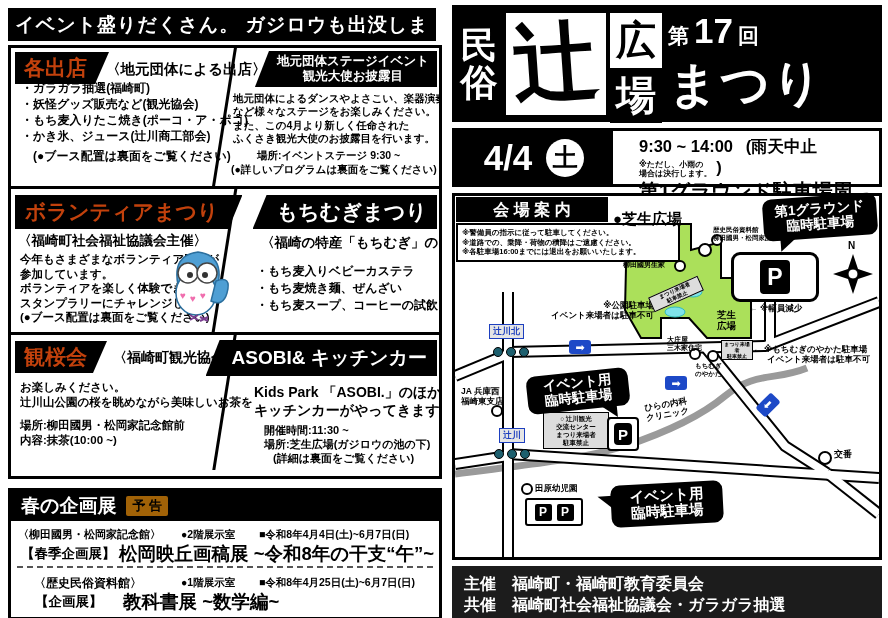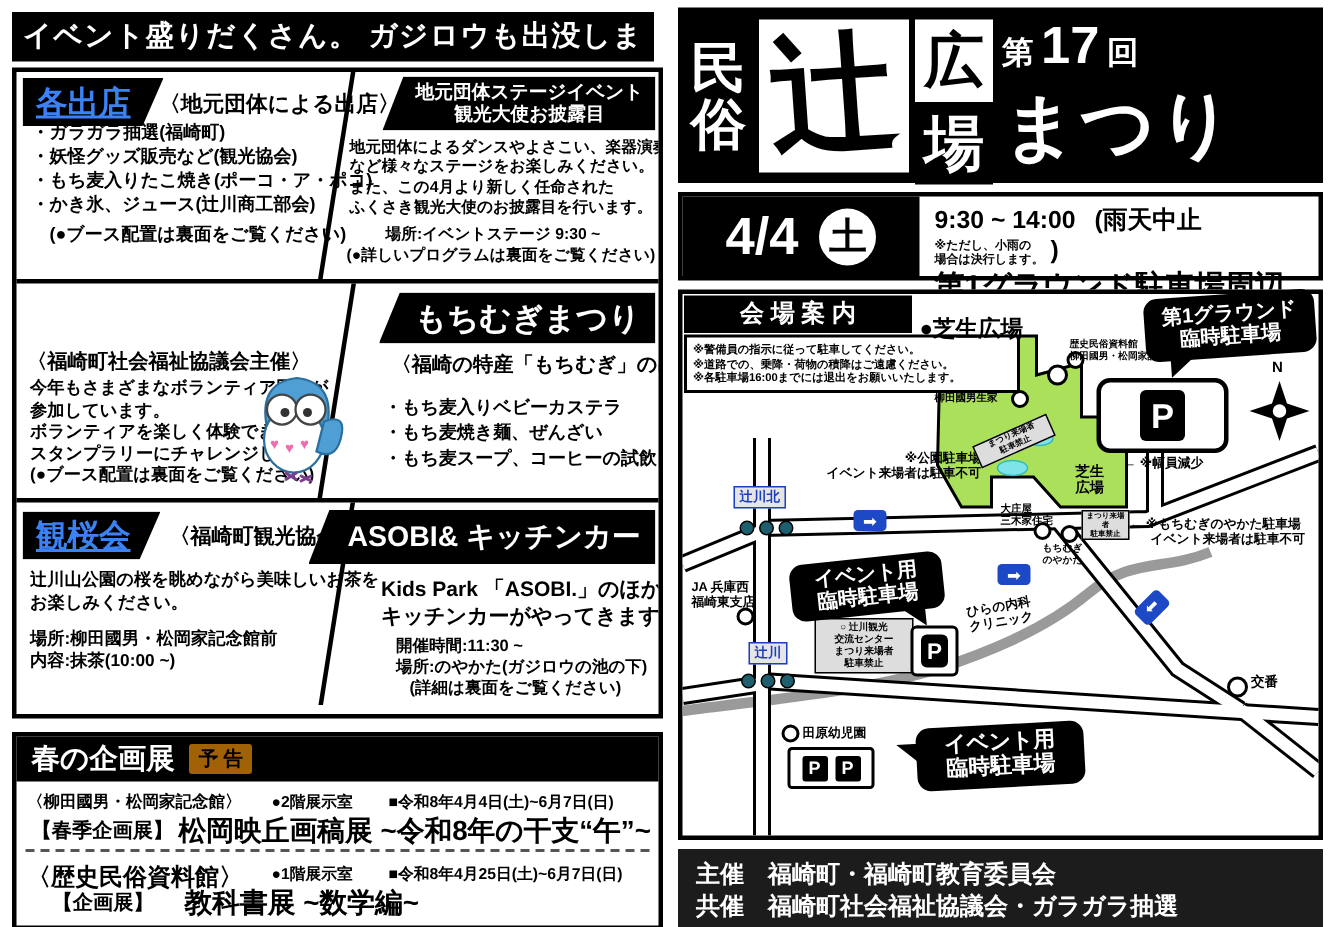--- a/index.html
+++ b/index.html
@@ -8,22 +8,22 @@
   .abs{position:absolute;}
   
   .l-banner{left:8px;top:8px;width:428px;height:33px;background:#000;color:#fff;
     font-size:19px;font-weight:bold;line-height:33px;text-align:center;letter-spacing:1px;}
   .l-box{left:8px;top:45px;width:428px;height:428px;border:3px solid #000;background:#fff;}
   .row{position:absolute;left:0;right:0;overflow:hidden;}
   .row1{top:0;height:138px;}
   .row2{top:138px;height:146px;border-top:3px solid #000;box-sizing:border-box;}
   .row3{top:284px;height:138px;border-top:3px solid #000;box-sizing:border-box;}
   .diag{position:absolute;top:-6px;bottom:-6px;width:3px;background:#000;transform:rotate(9deg);}
-  .hdr-l{position:absolute;background:#000;color:#3b82f6;font-weight:bold;
-    clip-path:polygon(0 0,100% 0,calc(100% - 14px) 100%,0 100%);text-decoration:underline;}
+  .hdr-l{position:absolute;background:#000;color:#c2410c;font-weight:bold;
+    clip-path:polygon(0 0,100% 0,calc(100% - 14px) 100%,0 100%);}
   .hdr-r{position:absolute;background:#000;color:#fff;font-weight:bold;
     clip-path:polygon(14px 0,100% 0,100% 100%,0 100%);}
   .txt{position:absolute;font-weight:bold;white-space:nowrap;}
   
   .s-box{left:8px;top:488px;width:428px;height:126px;border:3px solid #000;background:#fff;}
   .s-hdr{position:absolute;left:0;top:0;right:0;height:30px;background:#000;color:#fff;
     display:flex;align-items:center;padding-left:10px;gap:10px;}
   .s-badge{background:#a16207;color:#000;font-size:13px;font-weight:bold;padding:1px 6px;border-radius:2px;}
   .dash{position:absolute;left:6px;right:6px;top:75px;border-top:2px dashed #555;}
   
@@ -96,20 +96,21 @@
       <div class="txt" style="left:222px;top:71px;font-size:10.5px;line-height:13px;">
         <div>また、この4月より新しく任命された</div>
         <div>ふくさき観光大使のお披露目を行います。</div>
       </div>
       <div class="txt" style="left:246px;top:101px;font-size:10.5px;">場所:イベントステージ  9:30 ~</div>
       <div class="txt" style="left:220px;top:115px;font-size:10.5px;">(●詳しいプログラムは裏面をご覧ください)</div>
     </div>
 
     <div class="row row2">
       <div class="diag" style="left:212px;"></div>
+      <div class="hdr-l" style="left:4px;top:6px;font-size:21px;padding:3px 24px 3px 10px;">ボランティアまつり</div>
       <div class="txt" style="left:7px;top:43px;font-size:13.5px;">〈福崎町社会福祉協議会主催〉</div>
       <div class="txt" style="left:9px;top:63px;font-size:11.5px;line-height:14.5px;">
         <div>今年もさまざまなボランティア団体が</div>
         <div>参加しています。</div>
         <div>ボランティアを楽しく体験できる</div>
         <div>スタンプラリーにチャレンジしてね!</div>
         <div>(●ブース配置は裏面をご覧ください)</div>
       </div>
       <svg class="abs" style="left:155px;top:54px;" width="66" height="80" viewBox="0 0 66 80">
         <path d="M12,42 Q6,12 32,9 Q58,12 52,42 Q56,60 32,64 Q8,60 12,42 Z" fill="#4f9fd4" stroke="#2b6f9e" stroke-width="1.5"></path>
@@ -131,48 +132,48 @@
         <div>・もち麦焼き麺、ぜんざい</div>
         <div>・もち麦スープ、コーヒーの試飲、販売</div>
       </div>
     </div>
 
     <div class="row row3">
       <div class="diag" style="left:212px;"></div>
       <div class="hdr-l" style="left:4px;top:6px;font-size:21px;padding:2px 20px 2px 9px;">観桜会</div>
       <div class="txt" style="left:102px;top:14px;font-size:14px;">〈福崎町観光協会主催〉</div>
       <div class="txt" style="left:9px;top:45px;font-size:11.5px;line-height:15px;">
+        <div>お楽しみください。</div>
         <div>辻川山公園の桜を眺めながら美味しいお茶を</div>
-        <div>お楽しみください。</div>
       </div>
       <div class="txt" style="left:9px;top:83px;font-size:11.5px;">場所:柳田國男・松岡家記念館前</div>
       <div class="txt" style="left:9px;top:98px;font-size:11.5px;">内容:抹茶(10:00 ~)</div>
       <div class="hdr-r" style="right:2px;top:5px;font-size:19px;padding:5px 10px 5px 26px;">ASOBI&amp; キッチンカー</div>
       <div class="txt" style="left:243px;top:48px;font-size:14px;line-height:18px;">
         <div>Kids Park 「ASOBI.」のほか</div>
         <div>キッチンカーがやってきます!!</div>
       </div>
       <div class="txt" style="left:253px;top:88px;font-size:11px;">開催時間:11:30 ~</div>
-      <div class="txt" style="left:253px;top:102px;font-size:11px;">場所:のやかた(ガジロウの池の下)</div>
+      <div class="txt" style="left:253px;top:102px;font-size:11px;">場所:芝生広場(ガジロウの池の下)</div>
       <div class="txt" style="left:262px;top:116px;font-size:11px;">(詳細は裏面をご覧ください)</div>
     </div>
   </div>
 
   <div class="abs s-box">
     <div class="s-hdr">
       <span style="font-size:19px;font-weight:bold;">春の企画展</span>
       <span class="s-badge">予 告</span>
     </div>
     <div class="txt" style="left:7px;top:36px;font-size:11px;">〈柳田國男・松岡家記念館〉</div>
     <div class="txt" style="left:170px;top:37px;font-size:10.5px;">●2階展示室</div>
     <div class="txt" style="left:248px;top:37px;font-size:10.5px;">■令和8年4月4日(土)~6月7日(日)</div>
     <div class="txt" style="left:10px;top:54px;font-size:13.5px;">【春季企画展】</div>
     <div class="txt" style="left:108px;top:50px;font-size:18.5px;">松岡映丘画稿展 ~令和8年の干支“午”~</div>
     <div class="dash"></div>
-    <div class="txt" style="left:7px;top:84px;font-size:16px;">〈歴史民俗資料館〉</div>
+    <div class="txt" style="left:23px;top:84px;font-size:12px;">〈歴史民俗資料館〉</div>
     <div class="txt" style="left:170px;top:85px;font-size:10.5px;">●1階展示室</div>
     <div class="txt" style="left:248px;top:85px;font-size:10.5px;">■令和8年4月25日(土)~6月7日(日)</div>
     <div class="txt" style="left:24px;top:102px;font-size:13.5px;">【企画展】</div>
     <div class="txt" style="left:112px;top:98px;font-size:18.5px;">教科書展 ~数学編~</div>
   </div>
 
   <div class="abs r-title">
     <div class="folk">
       <div>民</div>
       <div>俗</div>
@@ -192,21 +193,21 @@
       </div>
       <div class="matsuri">まつり</div>
     </div>
   </div>
 
   <div class="abs r-date">
     <div class="dleft">
       <span style="font-size:35px;font-weight:bold;">4/4</span>
       <span class="day-circle">土</span>
     </div>
-    <div style="flex:1;padding:5px 10px;">
+    <div style="flex:1;padding:5px 26px;">
       <div style="font-size:16.5px;font-weight:bold;">
         <span>9:30 ~ 14:00</span>
         <span style="margin-left:8px;">(雨天中止</span>
         <span class="rain-small">
           <span style="display:block;">※ただし、小雨の</span>
           <span style="display:block;">場合は決行します。</span>
         </span>
         <span>)</span>
       </div>
       <div style="font-size:20px;font-weight:bold;">第1グラウンド駐車場周辺</div>

